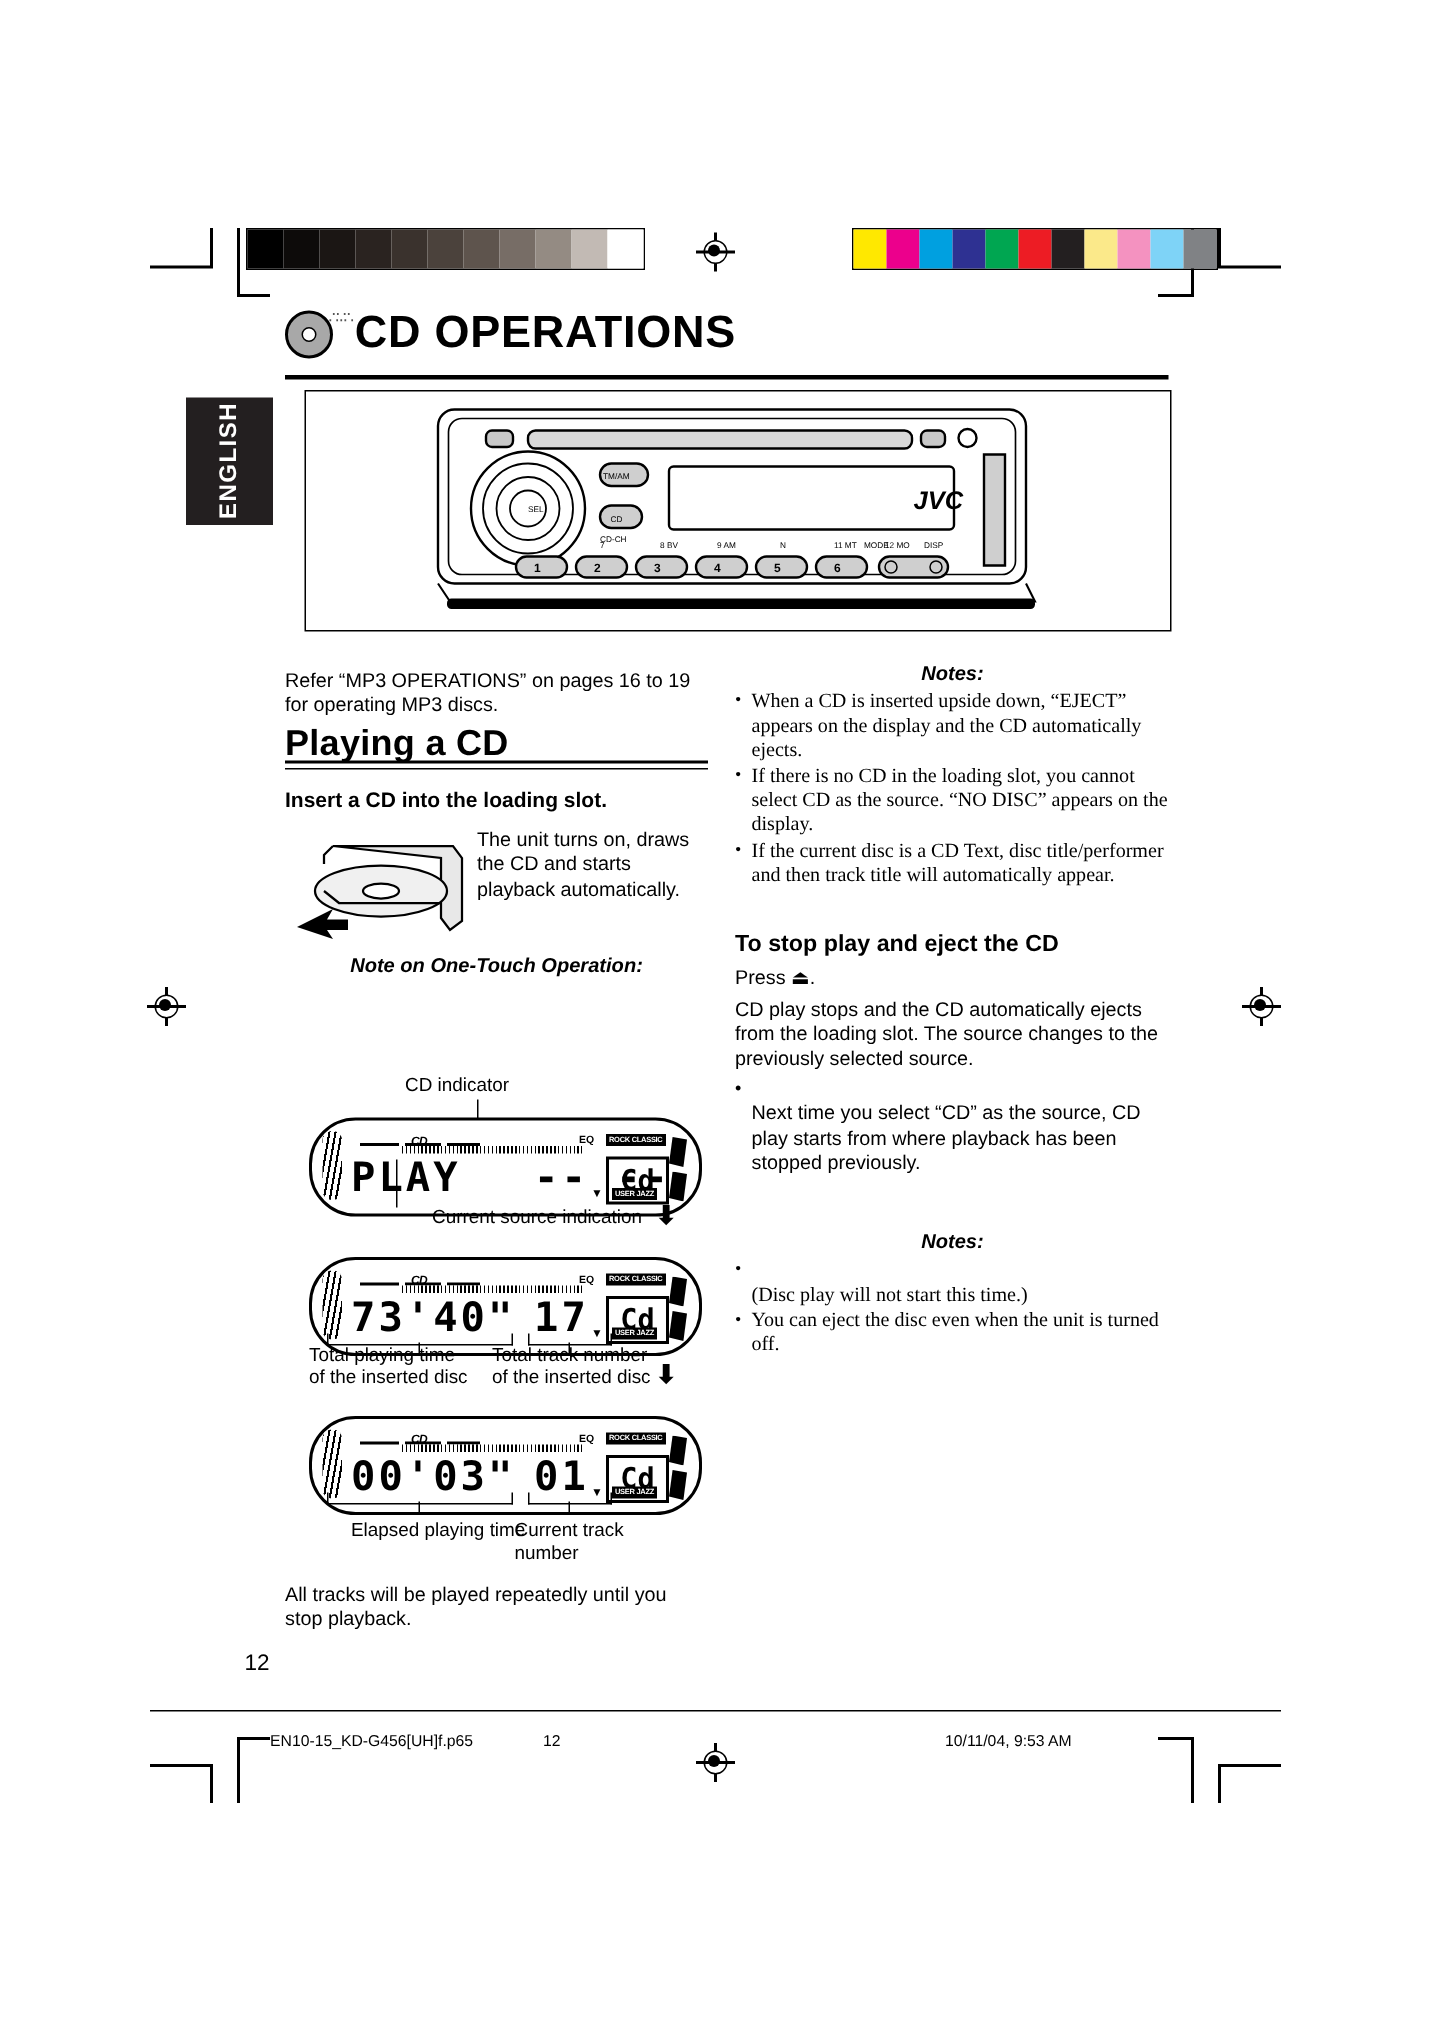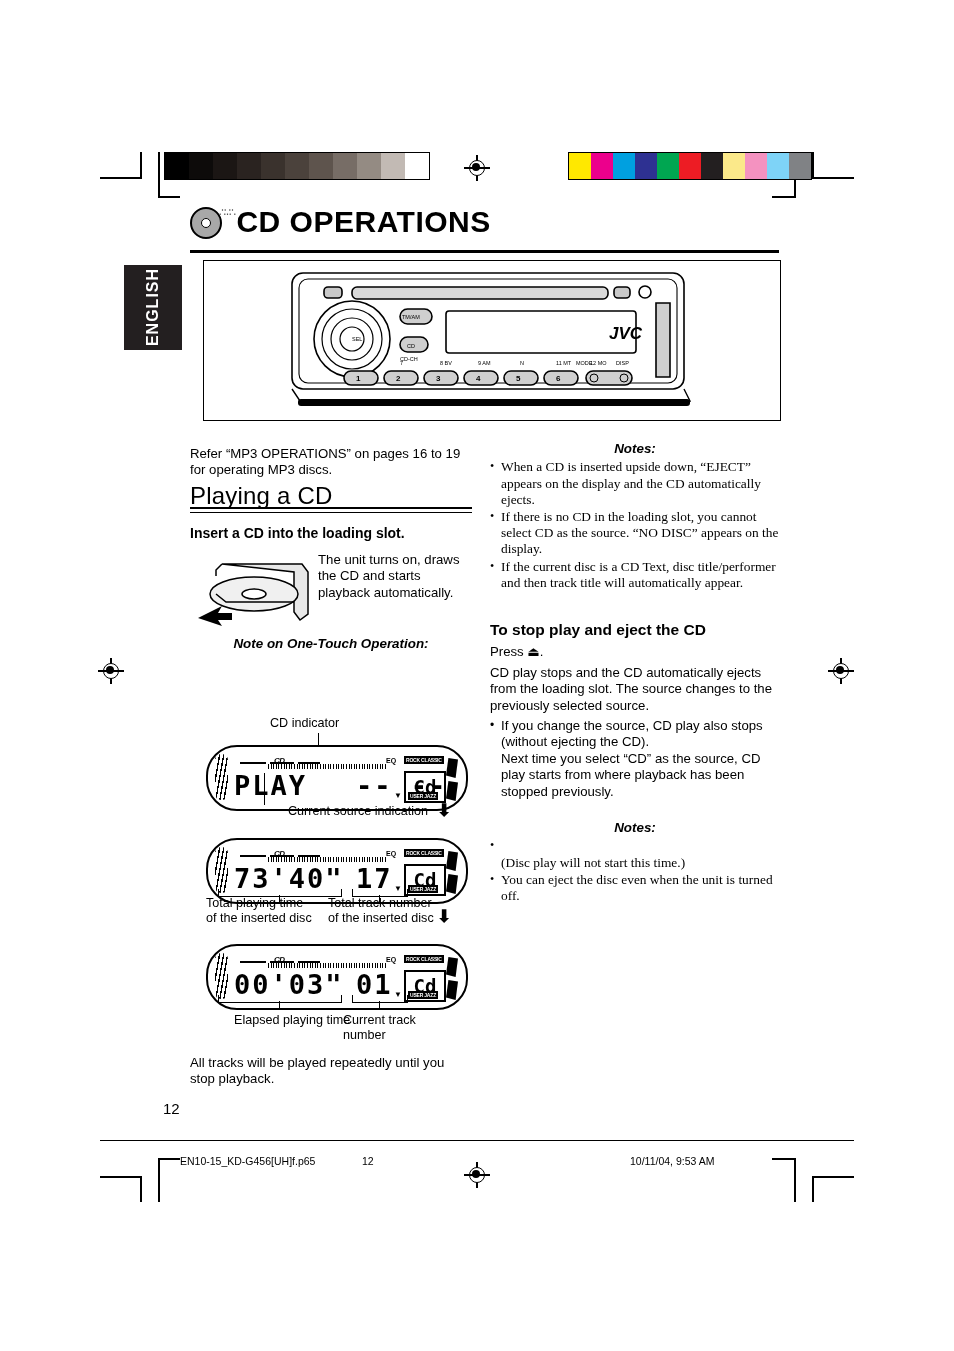--- a/index.html
+++ b/index.html
@@ -45,21 +45,21 @@
   .cd-glyph .sparkle{position:absolute;left:29px;top:2px;font-size:11px;
       letter-spacing:-2px;line-height:7px;color:#555;width:16px;}
 
   
   #unit-box{left:203px;top:260px;width:576px;height:159px;border:1.5px solid #000;}
 
   
   .col-left{position:absolute;left:190px;width:282px;}
   .col-right{position:absolute;left:490px;width:290px;}
   p{margin:0 0 4px 0;font-size:13.2px;line-height:16.4px;}
-  .sec-title{font-size:24px;font-weight:normal;margin:0;letter-spacing:.2px;}
+  .sec-title{font-size:24px;font-weight:bold;margin:0;letter-spacing:.2px;}
   .dbl-rule{border-top:2.5px solid #000;border-bottom:1.2px solid #000;
       height:3px;margin:3px 0 12px 0;}
   .bold-sub{font-size:14px;font-weight:bold;margin:8px 0 4px 0;}
   .h3{font-size:15.5px;font-weight:bold;margin:0 0 6px 0;}
   .ital{font-style:italic;font-family:"Liberation Serif",serif;font-size:13.4px;
       line-height:16.2px;margin:0;}
   .ital-head{font-style:italic;font-weight:bold;font-size:13.4px;margin:0 0 2px 0;text-align:center;}
   ul{margin:0;padding:0;list-style:none;}
   li{font-size:13.2px;line-height:16.4px;position:relative;padding-left:11px;margin-bottom:1px;}
   li:before{content:"\2022";position:absolute;left:0;top:-1px;font-size:12px;}
@@ -382,21 +382,21 @@
     <li class="ital-li">If the current disc is a CD Text, disc title/performer and then track title will automatically appear.</li>
   </ul>
 </div>
 
 <div class="col-right" style="top:622px;">
   <p class="h3">To stop play and eject the CD</p>
   <p>Press ⏏.</p>
   <p>CD play stops and the CD automatically ejects from the loading slot. The source changes to the previously selected source.</p>
   <ul>
     <li>
-      <span>If you change the source, CD play also stops (without ejecting the CD).</span><br>
+      <br>
       <span>Next time you select “CD” as the source, CD play starts from where playback has been stopped previously.</span>
     </li>
   </ul>
 </div>
 
 <div class="col-right" style="top:820px;">
   <p class="ital-head">Notes:</p>
   <ul>
     <li class="ital-li">
       <br>

